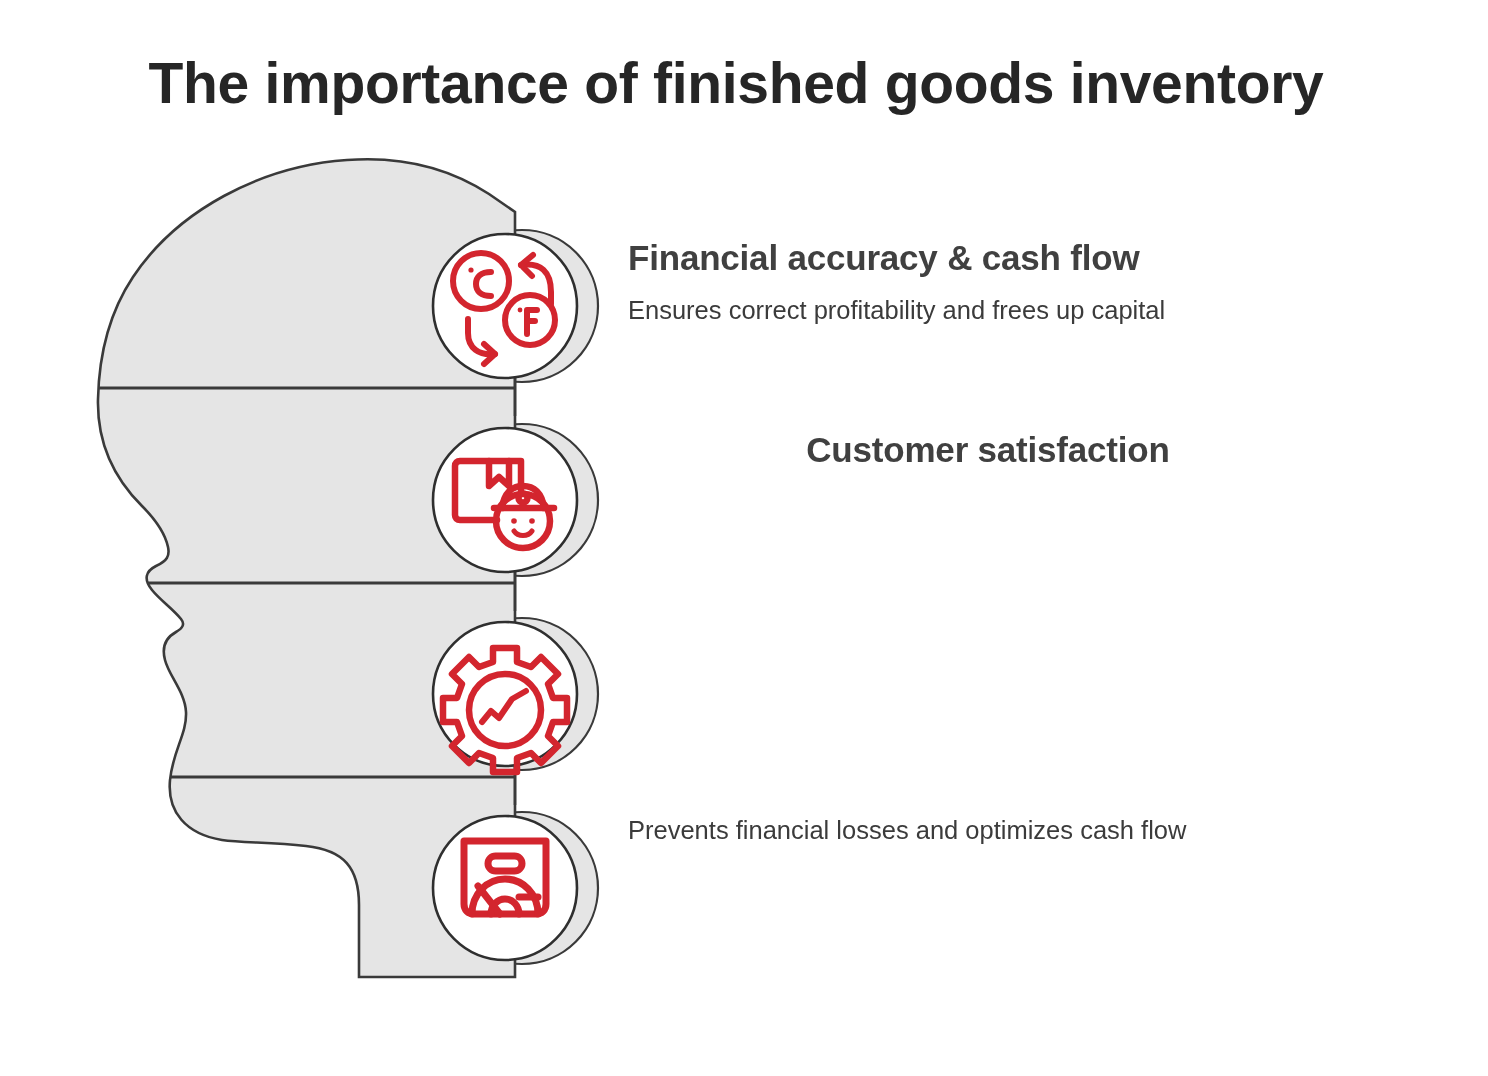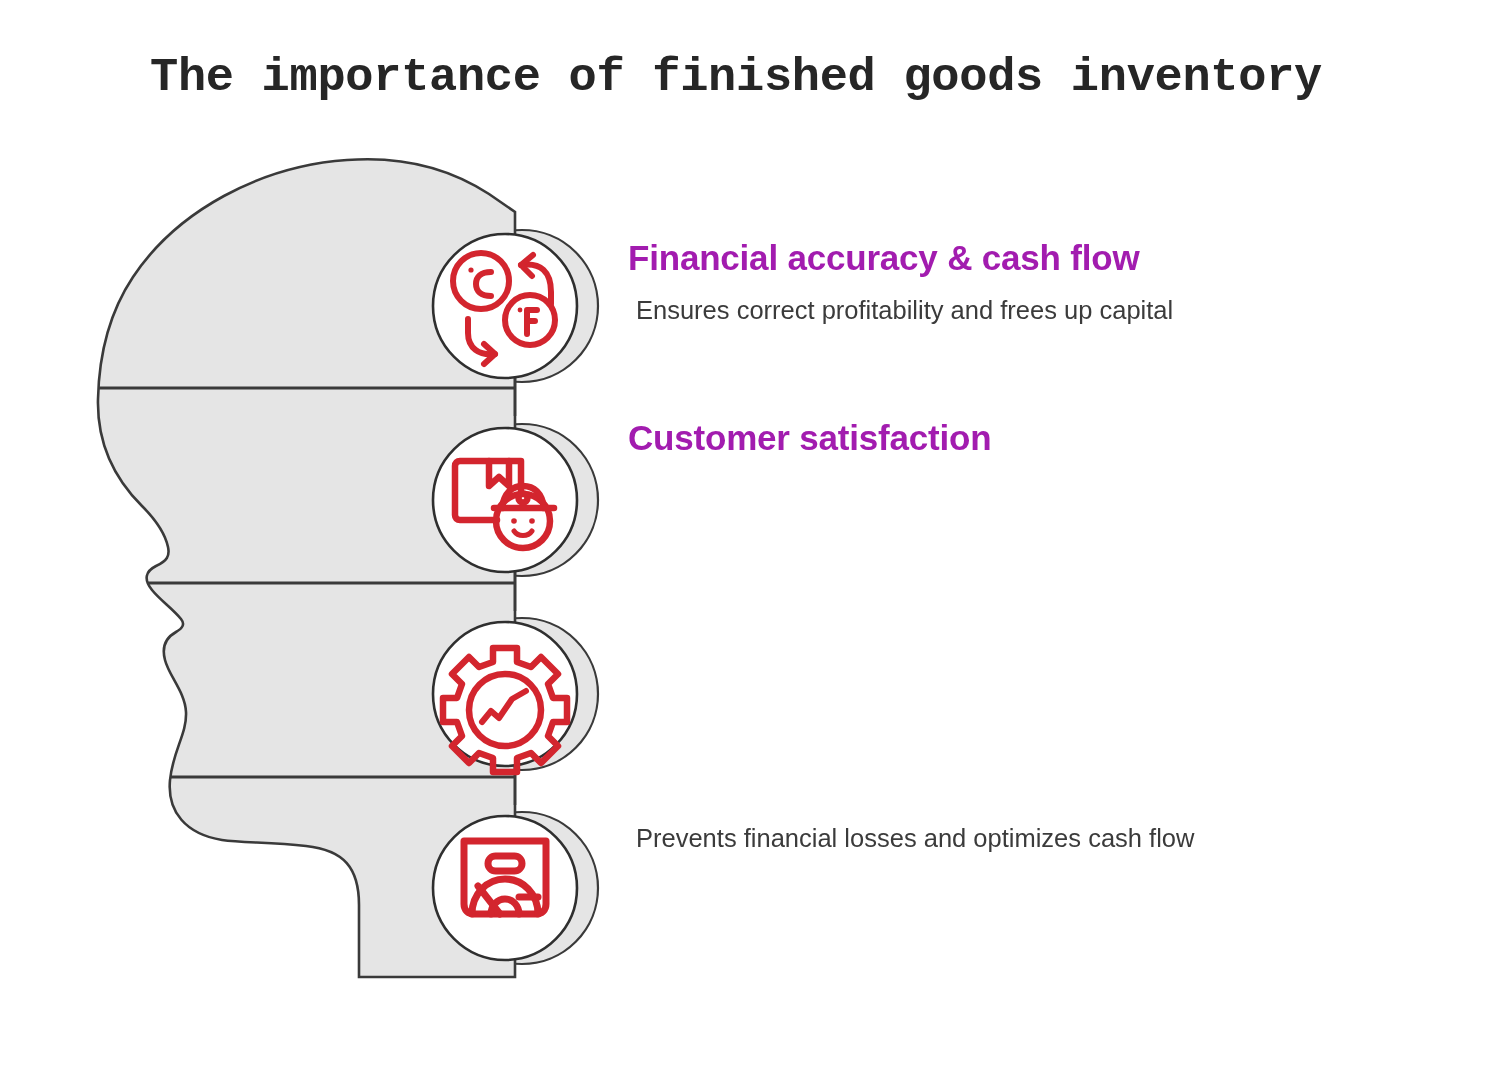--- a/index.html
+++ b/index.html
@@ -23,26 +23,26 @@
     background: #ffffff;
   }
 
   
   #title {
     position: absolute;
     left: 0;
     top: 52px;
     width: 1472px;
     text-align: center;
-    font-size: 47px;
+    font-size: 57px;
     font-weight: bold;
     color: #262626;
     letter-spacing: -0.3px;
     line-height: 1.1;
-    font-family: Liberation Mono, monospace;
+    font-family: Liberation Sans, sans-serif;
   }
 
   
   #graphic {
     position: absolute;
     left: 0;
     top: 0;
     width: 1488px;
     height: 1076px;
     pointer-events: none;
@@ -53,36 +53,36 @@
 
   
   .row {
     position: absolute;
     left: 628px;
     width: 720px;
   }
   .row-heading {
     font-size: 35px;
     font-weight: bold;
-    color: #a21caf;
+    color: #404040;
     line-height: 1.15;
     margin: 0 0 16px 0;
     letter-spacing: -0.2px;
   }
   .row-body {
     font-size: 25.5px;
     font-weight: normal;
     color: #3b3b3b;
     line-height: 1.30;
-    margin: 8px;
+    margin: 0;
     max-width: 660px;
   }
 
   #row-0 { top: 238px; }
-  #row-1 { top: 418px; }
+  #row-1 { top: 430px; text-align: center; }
   #row-2 { top: 622px; }
   #row-3 { top: 814px; }
 </style>
 </head>
 <body>
 
 <div id="page">
 
   <div id="title">The importance of finished goods inventory</div>
 

